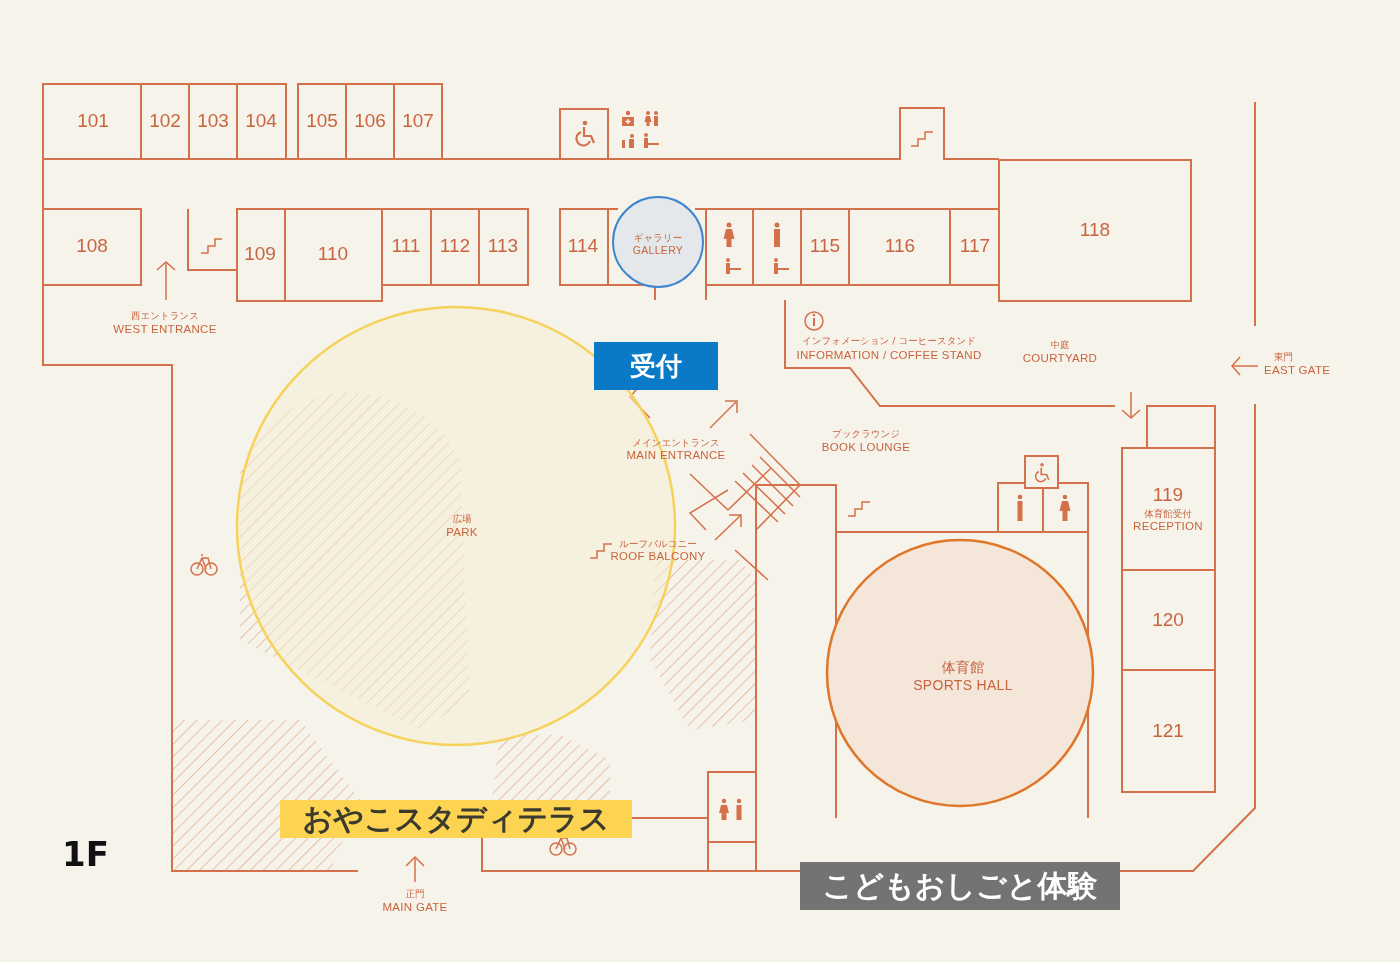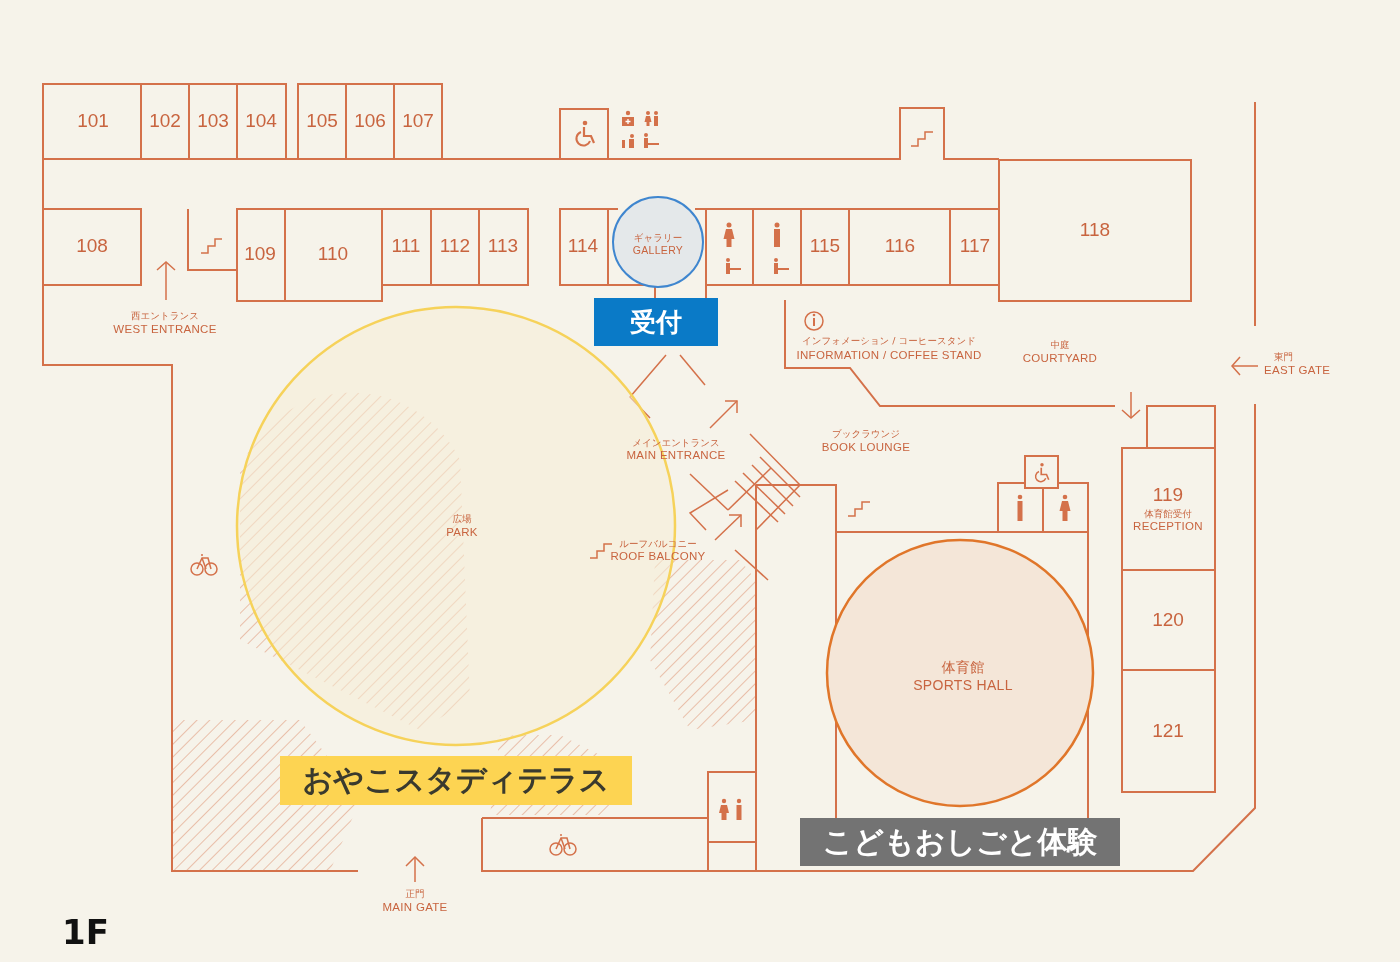--- a/index.html
+++ b/index.html
@@ -11,25 +11,25 @@
   }
   #map { position: absolute; left: 0; top: 0; width: 1400px; height: 962px; }
   .wall { stroke: #d4714a; stroke-width: 2; fill: none; }
   .room { stroke: #d4714a; stroke-width: 2; fill: #f6f3ea; }
   .thin { stroke: #d4714a; stroke-width: 1.5; fill: none; }
   .num { fill: #c8643f; font-family: "Liberation Sans", sans-serif; font-size: 19px; text-anchor: middle; dominant-baseline: middle; }
   .lbl-jp { fill: #c8643f; font-family: "DejaVu Sans", sans-serif; font-size: 9.5px; text-anchor: middle; }
   .lbl-en { fill: #c8643f; font-family: "Liberation Sans", sans-serif; font-size: 11.5px; text-anchor: middle; letter-spacing: 0.3px; }
   .icon-fill { fill: #d4714a; }
   .hatch-area { fill: url(#hatch); }
-  .banner { position: absolute; display: flex; align-items: center; justify-content: center; font-weight: bold; font-family: "DejaVu Sans", sans-serif; }
+  .banner { position: absolute; display: flex; align-items: center; justify-content: center; font-weight: bold; font-family: "DejaVu Sans", sans-serif; margin-top: 44px; }
   .banner.reception { left: 594px; top: 298px; width: 124px; height: 48px; background: #0a7ac7; color: #fff; font-size: 26px; }
-  .banner.oyako { left: 280px; top: 756px; width: 352px; height: 49px; background: #fdd452; color: #3a3a2e; font-size: 30px; }
+  .banner.oyako { left: 280px; top: 756px; width: 352px; height: 38px; background: #fdd452; color: #3a3a2e; font-size: 30px; }
   .banner.kodomo { left: 800px; top: 818px; width: 320px; height: 48px; background: #737373; color: #fff; font-size: 30px; }
-  .floor-label { position: absolute; left: 62px; top: 912px; font-size: 34px; font-weight: bold; color: #111; font-family: "DejaVu Sans", sans-serif; }
+  .floor-label { position: absolute; left: 62px; top: 834px; font-size: 34px; font-weight: bold; color: #111; font-family: "DejaVu Sans", sans-serif; }
 </style>
 </head>
 <body>
 
 <svg id="map" viewBox="0 0 1400 962" xmlns="http://www.w3.org/2000/svg">
   <defs>
     <pattern id="hatch" patternUnits="userSpaceOnUse" width="9" height="9" patternTransform="rotate(45)">
       <line x1="0" y1="0" x2="0" y2="9" stroke="#d4714a" stroke-width="1.1" opacity="0.75"></line>
     </pattern>
     <clipPath id="parkHatchClip">

